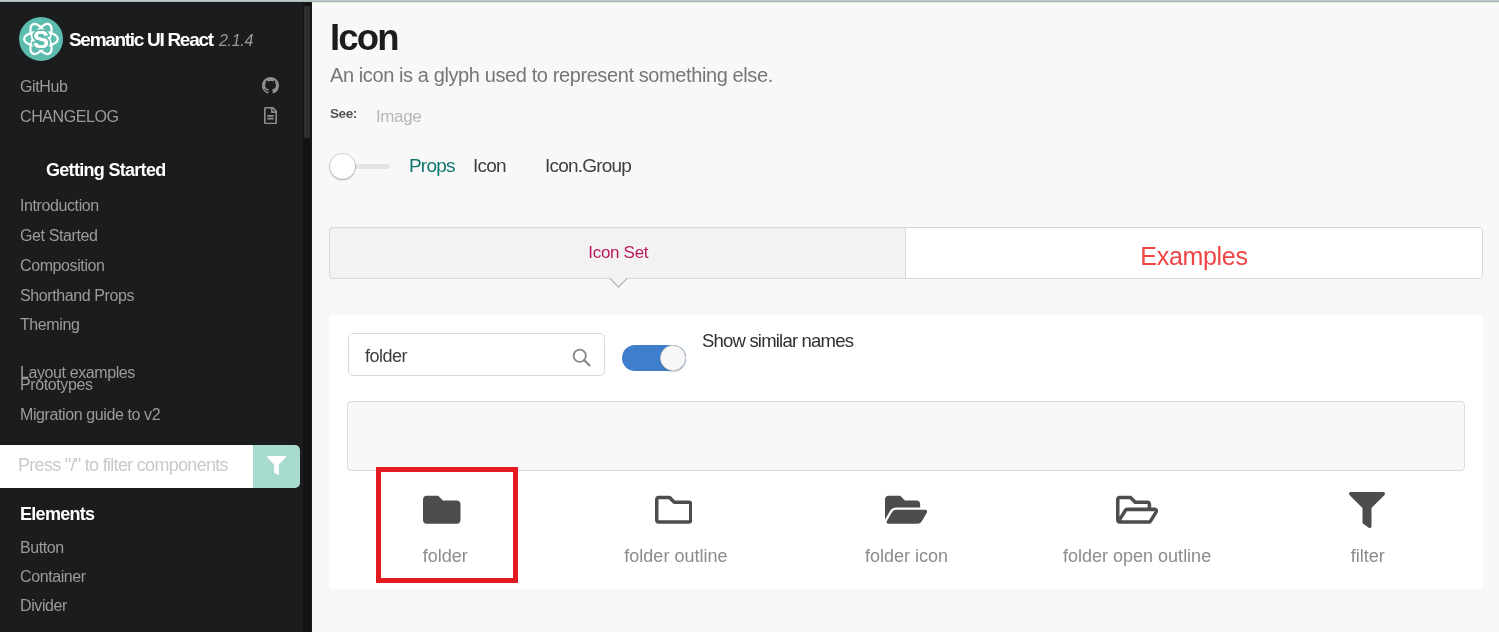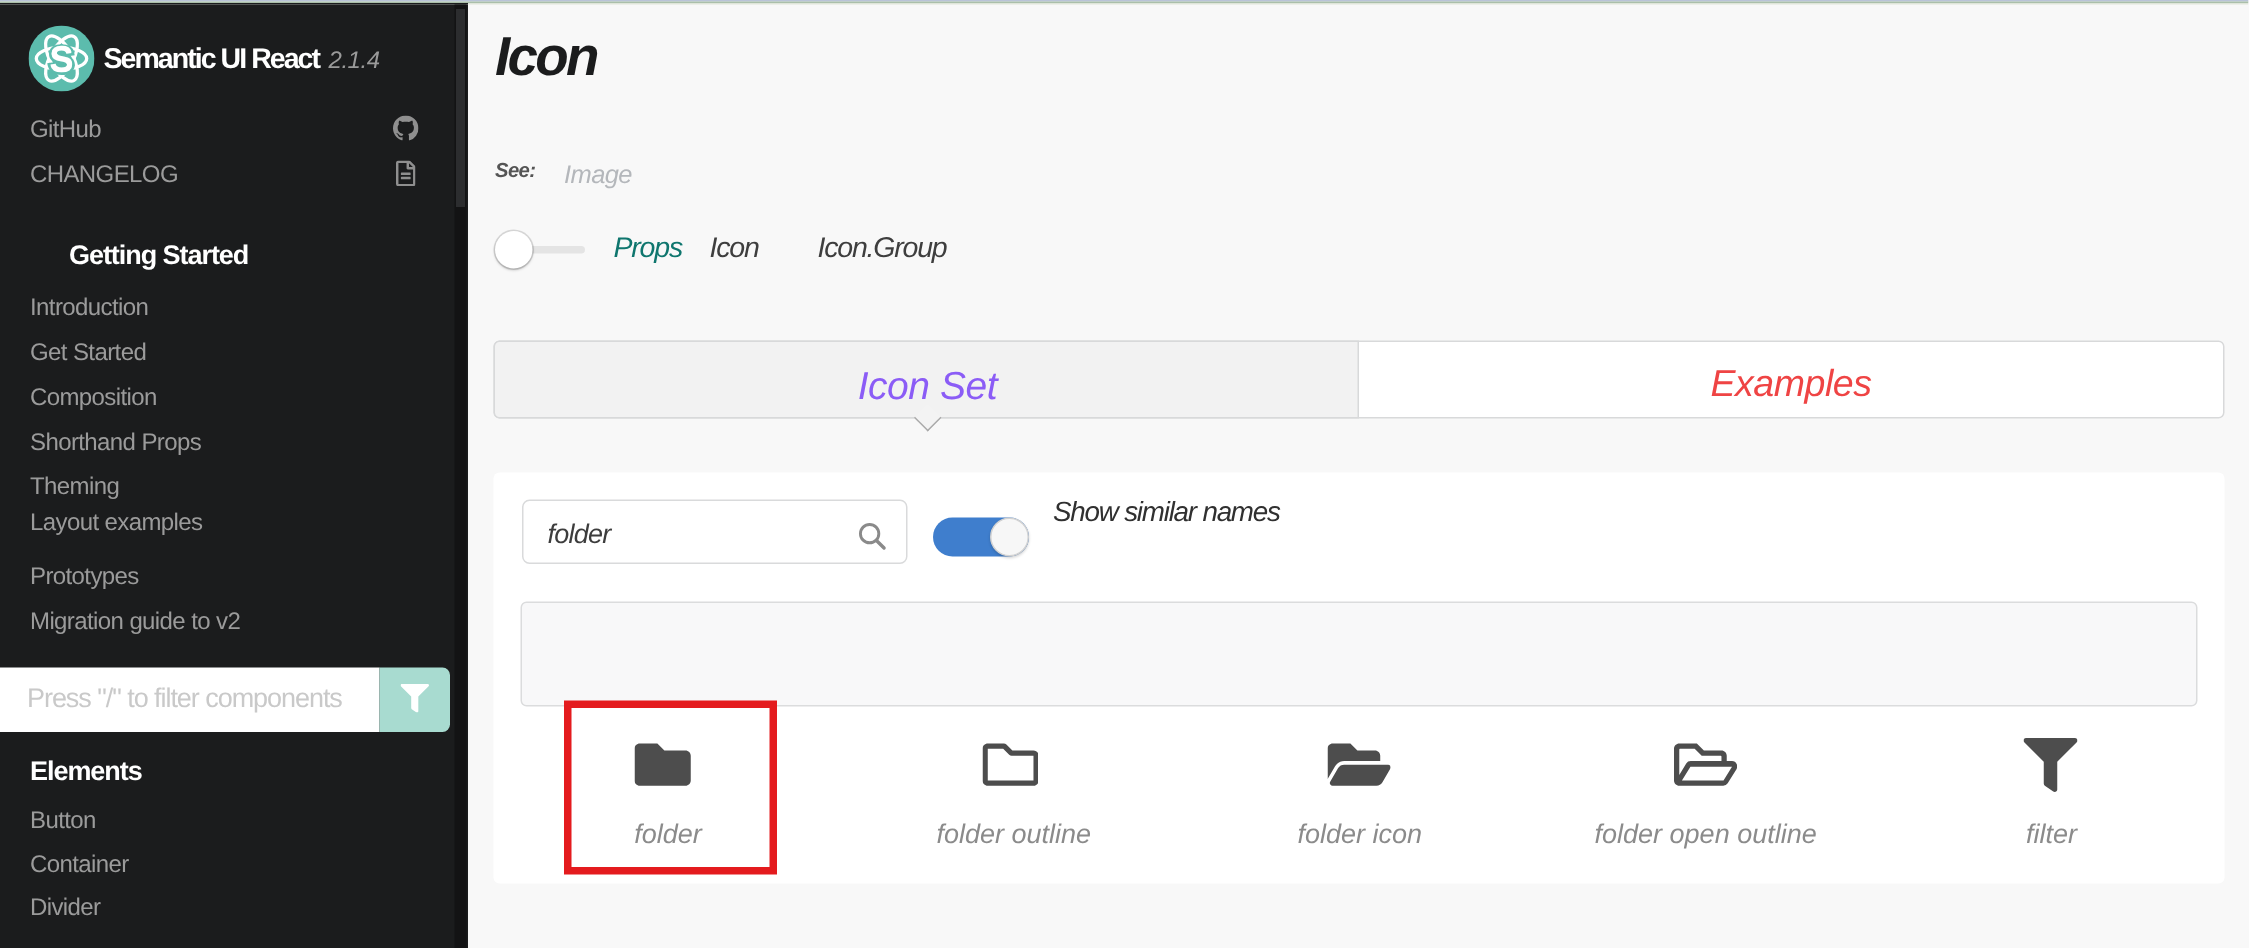--- a/index.html
+++ b/index.html
@@ -48,51 +48,52 @@
   <svg class="abs" style="left:264px; top:104px;" width="13" height="17.3" viewBox="0 0 384 512">
     <path fill="#8f8f8f" d="M288 248v28c0 6.6-5.4 12-12 12H108c-6.6 0-12-5.4-12-12v-28c0-6.6 5.4-12 12-12h168c6.6 0 12 5.4 12 12zm-12 72H108c-6.6 0-12 5.4-12 12v28c0 6.6 5.4 12 12 12h168c6.6 0 12-5.4 12-12v-28c0-6.6-5.4-12-12-12zm108-188.1V464c0 26.5-21.5 48-48 48H48c-26.5 0-48-21.5-48-48V48C0 21.5 21.5 0 48 0h204.1C264.8 0 277 5.1 286 14.1L369.9 98c9 8.9 14.1 21.2 14.1 33.9zm-128-80V128h76.1L256 51.9zM336 464V176H232c-13.3 0-24-10.7-24-24V48H48v416h288z"></path>
   </svg>
 
   <div class="sbhead" style="top:158px;margin-left:26px;">Getting Started</div>
   <div class="sbitem" style="top:195px;">Introduction</div>
   <div class="sbitem" style="top:225px;">Get Started</div>
   <div class="sbitem" style="top:255px;">Composition</div>
   <div class="sbitem" style="top:285px;">Shorthand Props</div>
   <div class="sbitem" style="top:314px;">Theming</div>
-  <div class="sbitem" style="top:338px;">Layout examples</div>
+  <div class="sbitem" style="top:362px;">Layout examples</div>
   <div class="sbitem" style="top:374px;">Prototypes</div>
   <div class="sbitem" style="top:404px;">Migration guide to v2</div>
 
   <div class="abs" style="left:0; top:441.5px; width:253px; height:43.5px; background:#ffffff;"></div>
   <div class="abs" style="left:253px; top:441.5px; width:47px; height:43.5px; background:#a8dbd0; border-radius:0 5px 5px 0;"></div>
   <div class="abs" style="left:18px; top:453px; color:#c9c9c9; font-size:18px; letter-spacing:-0.7px;">Press "/" to filter components</div>
   <svg class="abs" style="left:267px; top:453px;" width="19" height="19" viewBox="0 0 512 512">
     <path fill="#ffffff" d="M487.976 0H24.028C2.71 0-8.047 25.866 7.058 40.971L192 225.941V432c0 7.831 3.821 15.17 10.237 19.662l80 55.98C298.02 518.69 320 507.493 320 487.98V225.941l184.947-184.97C520.021 25.896 509.338 0 487.976 0z"></path>
   </svg>
 
   <div class="sbhead" style="top:502px;">Elements</div>
   <div class="sbitem" style="top:536.5px;">Button</div>
   <div class="sbitem" style="top:566px;">Container</div>
   <div class="sbitem" style="top:595px;">Divider</div>
 </div>
 
-<div id="main" style="position:absolute; left:311px; top:3px; width:1188px; height:629px;font-style:italic;">
+<div id="main" style="position:absolute; left:311px; top:3px; width:1188px; height:629px;">
   <div class="abs" style="left:19px; top:17px; color:#1b1c1d; font-size:36.5px; font-weight:bold; letter-spacing:-1.8px;">Icon</div>
+  <div class="abs" style="left:19px; top:62px; color:#767676; font-size:20px; letter-spacing:-0.4px;">An icon is a glyph used to represent something else.</div>
   <div class="abs" style="left:19px; top:104px; color:#555555; font-size:13.5px; font-weight:bold; letter-spacing:-0.4px;">See:</div>
   <div class="abs" style="left:65px; top:105px; color:#b4b7bb; font-size:17px; letter-spacing:-0.4px;">Image</div>
 
   <div class="abs" style="left:20px; top:160.5px; width:59px; height:5px; background:#e4e4e4; border-radius:3px;"></div>
   <div class="abs" style="left:19px; top:150.5px; width:25px; height:25px; background:#ffffff; border-radius:50%; box-shadow:0 1px 2px rgba(0,0,0,0.25), 0 0 0 1px rgba(0,0,0,0.12);"></div>
   <div class="abs" style="left:98px; top:153px; color:#0f766e; font-size:19px; letter-spacing:-0.8px;">Props</div>
   <div class="abs" style="left:162px; top:153px; color:#3e3e3e; font-size:19px; letter-spacing:-0.8px;">Icon</div>
   <div class="abs" style="left:234px; top:153px; color:#3e3e3e; font-size:19px; letter-spacing:-0.8px;">Icon.Group</div>
 
   <div class="abs" style="left:18px; top:223.5px; width:1154px; height:52px; background:#ffffff; border:1px solid #d8d9da; border-radius:4px;"></div>
   <div class="abs" style="left:18px; top:223.5px; width:577px; height:52px; background:#f2f2f2; border:1px solid #d8d9da; border-radius:4px 0 0 4px;"></div>
-  <div class="abs" style="left:307.25px; top:241px; color:#8b5cf6; font-size:26px; letter-spacing:-0.3px; transform:translateX(-50%);">Icon Set</div>
+  <div class="abs" style="left:307.25px; top:241px; color:#be185d; font-size:17px; letter-spacing:-0.3px; transform:translateX(-50%);">Icon Set</div>
   <div class="abs" style="left:883px; top:241px; color:#ef4444; font-size:25px; letter-spacing:-0.3px; transform:translateX(-50%);">Examples</div>
   <div class="abs" style="left:301px; top:269px; width:13px; height:13px; background:#f3f3f3; border-right:1.2px solid #a9a9a9; border-bottom:1.2px solid #a9a9a9; transform:rotate(45deg);"></div>
 
   <div class="abs" style="left:18px; top:312px; width:1154px; height:274px; background:#ffffff; border-radius:4px;"></div>
 
   <div class="abs" style="left:37px; top:330px; width:257px; height:43px; background:#fff; border:1px solid #d9dadb; border-radius:5px;"></div>
   <div class="abs" style="left:54px; top:344px; color:#3d3d3d; font-size:18px; letter-spacing:-0.5px;">folder</div>
   <svg class="abs" style="left:260px; top:344px;" width="21" height="21" viewBox="0 0 24 24">
     <circle cx="10" cy="10" r="7" fill="none" stroke="#8a8a8a" stroke-width="2.2"></circle>
     <line x1="15.2" y1="15.2" x2="21" y2="21" stroke="#8a8a8a" stroke-width="2.6" stroke-linecap="round"></line>

